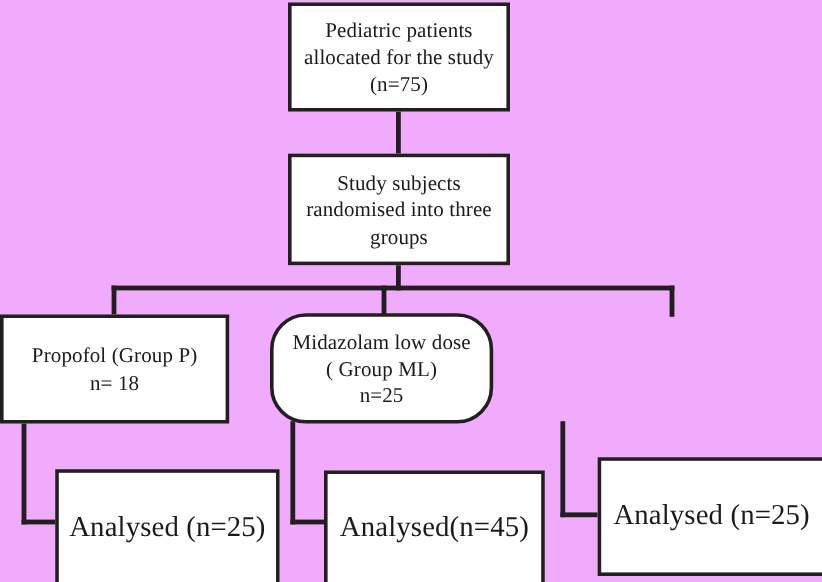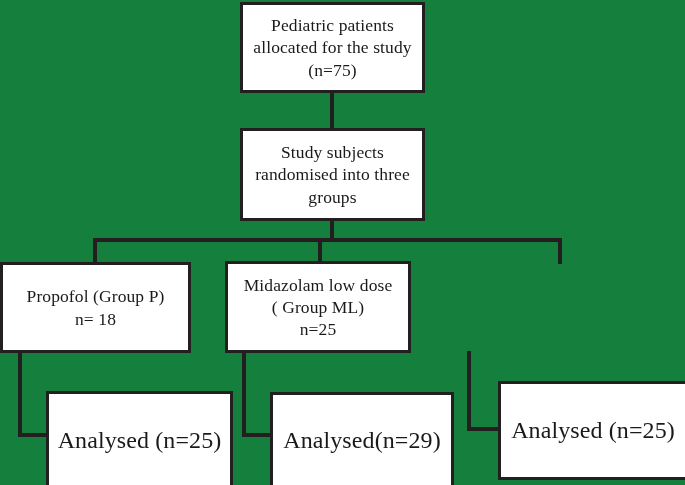--- a/index.html
+++ b/index.html
@@ -8,21 +8,21 @@
     background: #ffffff;
   }
   body {
     font-family: "Liberation Serif", "DejaVu Serif", serif;
     color: #1a1a1a;
   }
   #flowchart-canvas {
     position: relative;
     width: 685px;
     height: 485px;
-    background: #15803d;
+    background: #f0abfc;
     overflow: hidden;
   }
   .node-box {
     position: absolute;
     box-sizing: border-box;
     border: 3px solid #231f20;
     background: #ffffff;
     display: flex;
     align-items: center;
     justify-content: center;
@@ -48,21 +48,21 @@
     z-index: 1;
   }
   .conn-v { width: 4px; }
   .conn-h { height: 4px; }
 
   
   #box-enrollment { left: 240px;  top: 2px;   width: 185px; height: 91px; }
   #box-randomisation { left: 240px; top: 128px; width: 185px; height: 93px; }
 
   #box-group-p  { left: 0px;   top: 262px; width: 191px; height: 91px; }
-  #box-group-ml { left: 225px; top: 261px; width: 186px; height: 92px; }
+  #box-group-ml { left: 225px; top: 261px; width: 186px; height: 92px; border-radius: 30px; }
   #box-group-m  { left: 450px; top: 260px; width: 223px; height: 93px; }
 
   #box-analysed-p  { left: 46px;  top: 391px; width: 187px; height: 98px; }
   #box-analysed-ml { left: 270px; top: 392px; width: 184px; height: 96px; }
   #box-analysed-m  { left: 498px; top: 381px; width: 190px; height: 99px; }
 
   
   
   #conn-enroll-to-random { left: 330px; top: 90px; height: 40px; }
   
@@ -128,20 +128,20 @@
 ( Group ML)
 n=25</span>
   </div>
 
 
   <div class="node-box" id="box-analysed-p">
     <span class="node-label fs-ana">Analysed (n=25)</span>
   </div>
 
   <div class="node-box" id="box-analysed-ml">
-    <span class="node-label fs-ana">Analysed(n=29)</span>
+    <span class="node-label fs-ana">Analysed(n=45)</span>
   </div>
 
   <div class="node-box" id="box-analysed-m">
     <span class="node-label fs-ana">Analysed (n=25)</span>
   </div>
 
 </div>
 
 </body></html>

